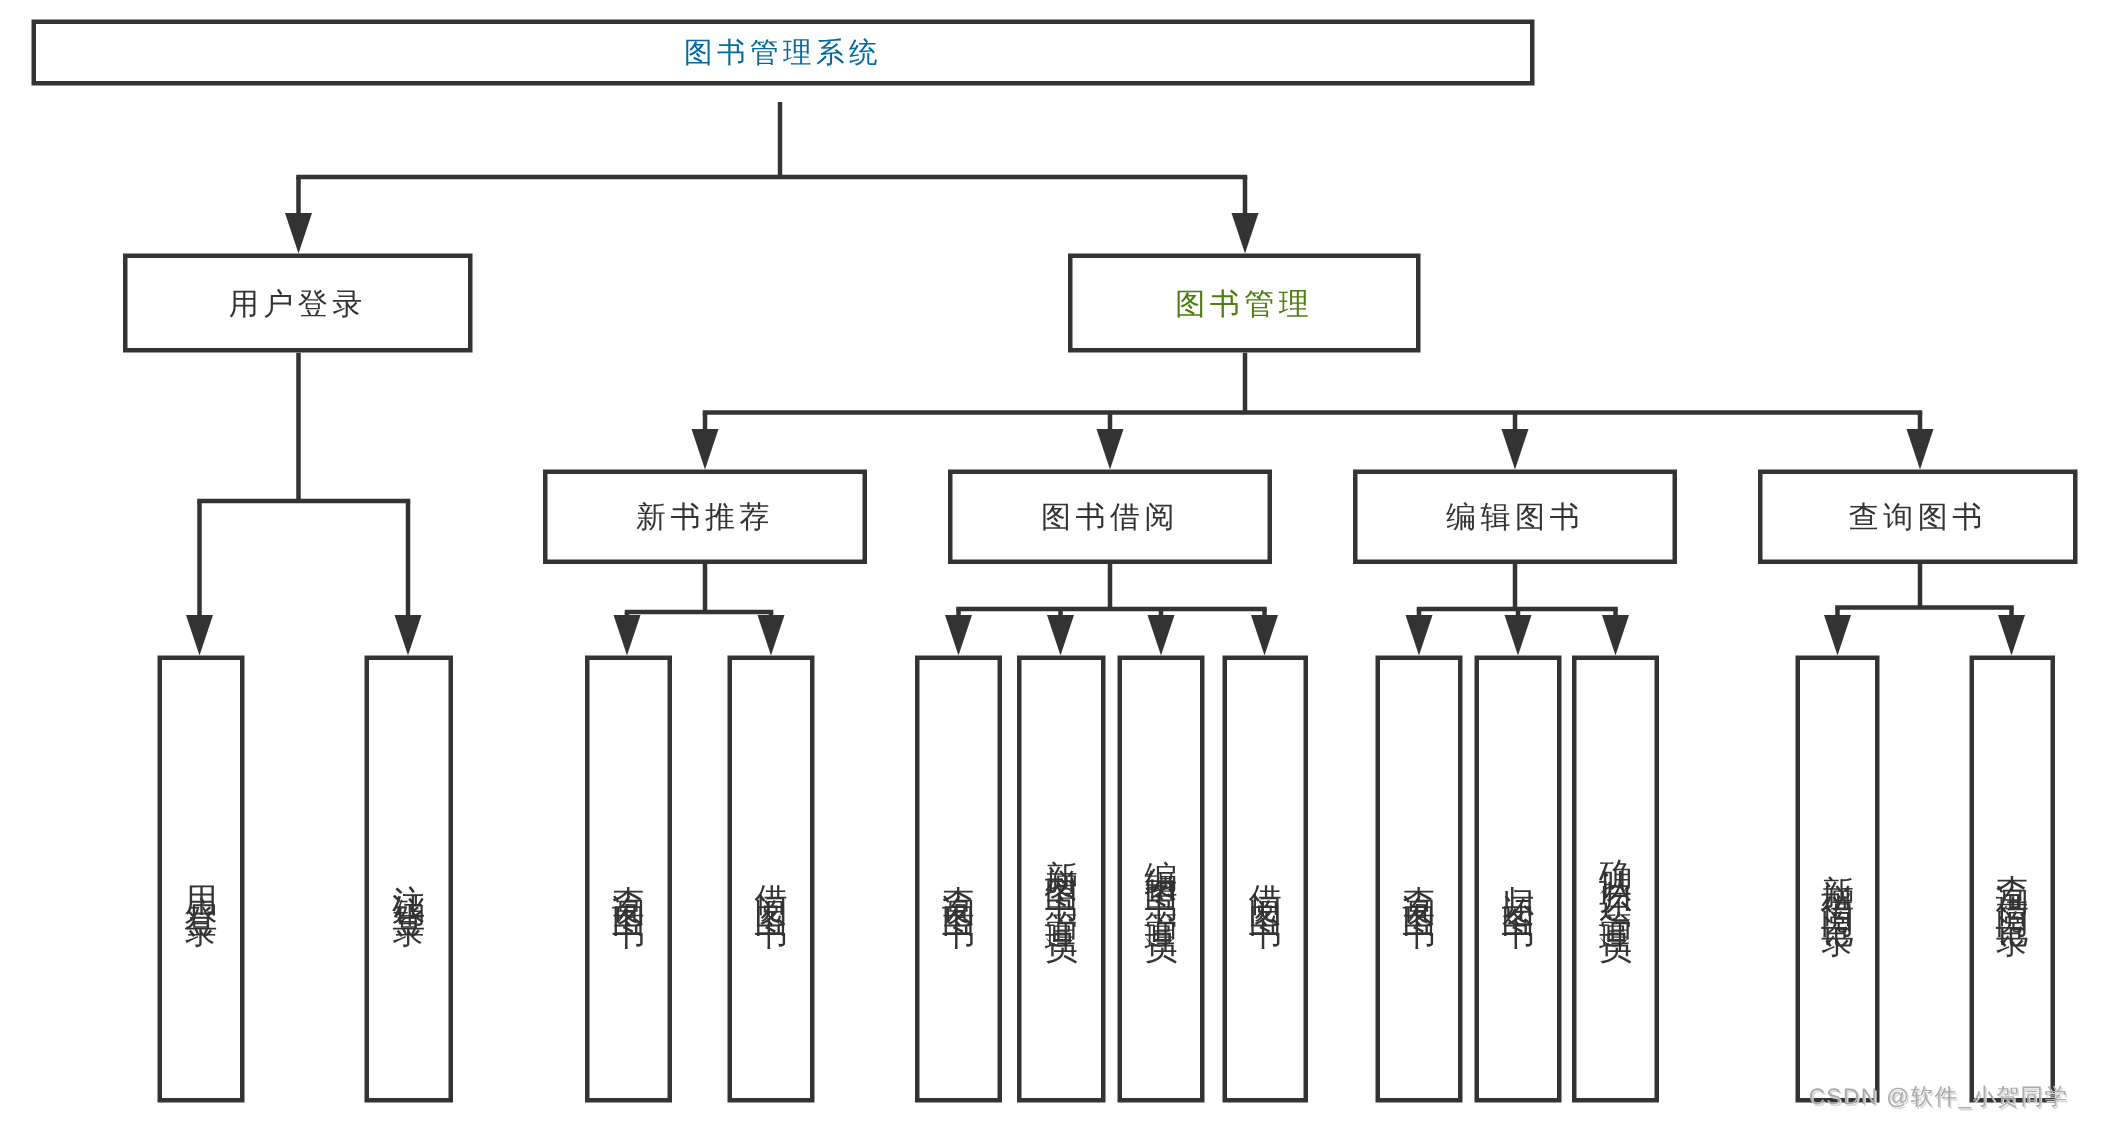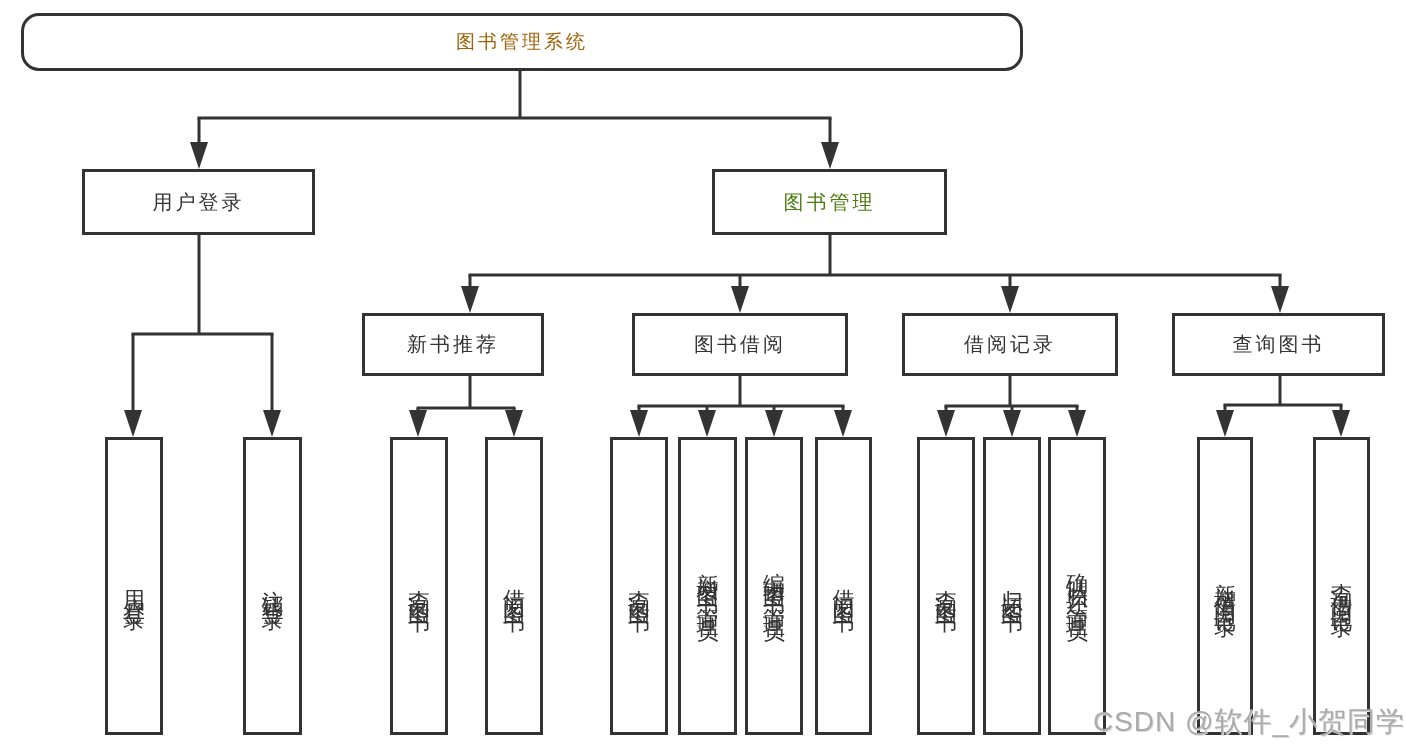--- a/index.html
+++ b/index.html
@@ -44,23 +44,23 @@
   }
   .node.v {
     writing-mode: vertical-rl;
     text-orientation: mixed;
     font-size: 22px;
     letter-spacing: 7px;
     line-height: 1;
   }
   .watermark {
     position: absolute;
-    right: 0;
+    right: 26px;
     bottom: 6px;
-    font-size: 28px;
+    font-size: 15px;
     color: #ababab;
     letter-spacing: 1px;
     white-space: nowrap;
     text-shadow: 1px 1px 0 #d8d8d8;
   }
 </style>
 </head>
 <body>
 
 <div class="canvas">
@@ -112,26 +112,26 @@
       <line x1="1077" y1="406" x2="1077" y2="416" stroke="#333333" stroke-width="3"></line>
       <path d="M 1068 410 L 1086 410 L 1077 437 Z" fill="#333333"></path>
       <line x1="1280" y1="376" x2="1280" y2="405" stroke="#333333" stroke-width="3"></line>
       <line x1="1223.5" y1="405" x2="1342.5" y2="405" stroke="#333333" stroke-width="3"></line>
       <line x1="1225" y1="405" x2="1225" y2="416" stroke="#333333" stroke-width="3"></line>
       <path d="M 1216 410 L 1234 410 L 1225 437 Z" fill="#333333"></path>
       <line x1="1341" y1="405" x2="1341" y2="416" stroke="#333333" stroke-width="3"></line>
       <path d="M 1332 410 L 1350 410 L 1341 437 Z" fill="#333333"></path>
     </svg>
   <div id="node-layer">
-      <div class="node h root" style="left: 21px; top: 13px; width: 1002px; height: 58px; border-color: rgb(51, 51, 51); color: #a16207; border-radius: 18px;">图书管理系统</div>
+      <div class="node h root" style="left: 21px; top: 13px; width: 1002px; height: 44px; border-color: rgb(51, 51, 51); color: #0369a1;">图书管理系统</div>
       <div class="node h" style="left: 82px; top: 169px; width: 233px; height: 66px; border-color: rgb(51, 51, 51); color: rgb(51, 51, 51);">用户登录</div>
       <div class="node h" style="left: 712px; top: 169px; width: 235px; height: 66px; border-color: rgb(51, 51, 51); color: #4d7c0f;">图书管理</div>
-      <div class="node h" style="left: 362px; top: 313px; width: 182px; height: 63px; border-color: rgb(51, 51, 51); color: rgb(51, 51, 51);">新书推荐</div>
+      <div class="node h" style="left: 362px; top: 313px; width: 216px; height: 63px; border-color: rgb(51, 51, 51); color: rgb(51, 51, 51);">新书推荐</div>
       <div class="node h" style="left: 632px; top: 313px; width: 216px; height: 63px; border-color: rgb(51, 51, 51); color: rgb(51, 51, 51);">图书借阅</div>
-      <div class="node h" style="left: 902px; top: 313px; width: 216px; height: 63px; border-color: rgb(51, 51, 51); color: rgb(51, 51, 51);">借阅记录</div>
+      <div class="node h" style="left: 902px; top: 313px; width: 216px; height: 63px; border-color: rgb(51, 51, 51); color: rgb(51, 51, 51);">编辑图书</div>
       <div class="node h" style="left: 1172px; top: 313px; width: 213px; height: 63px; border-color: rgb(51, 51, 51); color: rgb(51, 51, 51);">查询图书</div>
       <div class="node v" style="left: 105px; top: 437px; width: 58px; height: 298px; border-color: rgb(51, 51, 51); color: rgb(51, 51, 51);">用户登录</div>
       <div class="node v" style="left: 243px; top: 437px; width: 59px; height: 298px; border-color: rgb(51, 51, 51); color: rgb(51, 51, 51);">注销登录</div>
       <div class="node v" style="left: 390px; top: 437px; width: 58px; height: 298px; border-color: rgb(51, 51, 51); color: rgb(51, 51, 51);">查询图书</div>
       <div class="node v" style="left: 485px; top: 437px; width: 58px; height: 298px; border-color: rgb(51, 51, 51); color: rgb(51, 51, 51);">借阅图书</div>
       <div class="node v" style="left: 610px; top: 437px; width: 58px; height: 298px; border-color: rgb(51, 51, 51); color: rgb(51, 51, 51);">查询图书</div>
       <div class="node v" style="left: 678px; top: 437px; width: 59px; height: 298px; border-color: rgb(51, 51, 51); color: rgb(51, 51, 51);">新增图书（管理员）</div>
       <div class="node v" style="left: 745px; top: 437px; width: 58px; height: 298px; border-color: rgb(51, 51, 51); color: rgb(51, 51, 51);">编辑图书（管理员）</div>
       <div class="node v" style="left: 815px; top: 437px; width: 57px; height: 298px; border-color: rgb(51, 51, 51); color: rgb(51, 51, 51);">借阅图书</div>
       <div class="node v" style="left: 917px; top: 437px; width: 58px; height: 298px; border-color: rgb(51, 51, 51); color: rgb(51, 51, 51);">查询图书</div>

